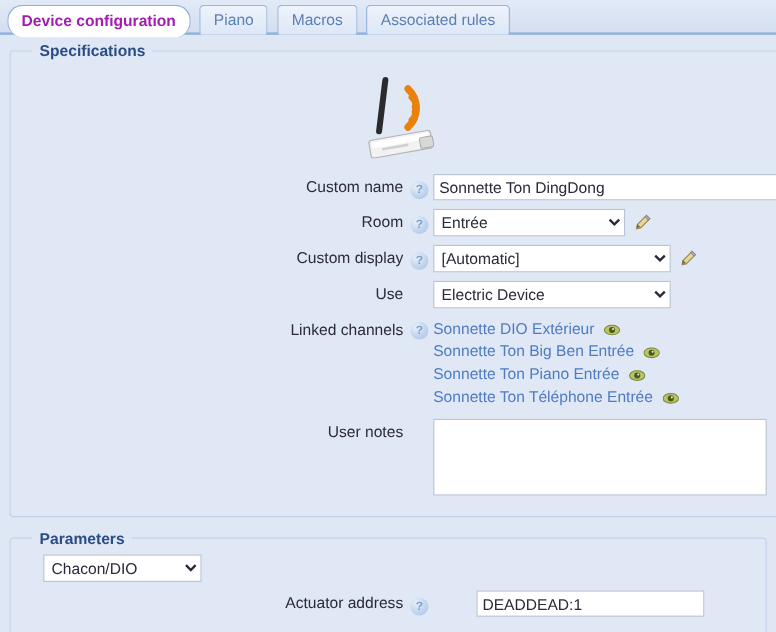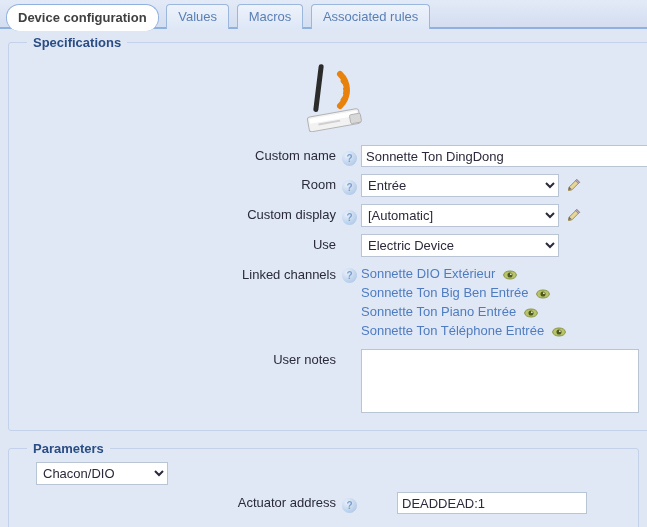--- a/index.html
+++ b/index.html
@@ -45,21 +45,21 @@
     border-bottom: none;
     border-radius: 4px 4px 0 0;
     font-size: 13px;
     color: #5a7fb5;
     background: linear-gradient(to bottom, #eef3fb 0%, #dde7f6 100%);
     cursor: pointer;
     white-space: nowrap;
   }
   .tab.active {
     background: #ffffff;
-    color: #404040;
+    color: #a21caf;
     font-weight: bold;
     border-color: #8fb1dd;
     height: 27px;
     line-height: 26px;
     margin-bottom: -2px;
     border-radius: 13px;
   }
 
   
   .page {
@@ -197,21 +197,21 @@
   }
 </style>
 </head>
 <body>
 
 <div class="tabstrip">
   <div class="tab active">
     <span>Device configuration</span>
   </div>
   <div class="tab">
-    <span>Values</span>
+    <span>Piano</span>
   </div>
   <div class="tab">
     <span>Macros</span>
   </div>
   <div class="tab">
     <span>Associated rules</span>
   </div>
 </div>
 
 <div class="page">
@@ -242,21 +242,21 @@
       <div class="field">
         <div class="help">?</div>
         <input class="txt" style="width: 294px;" type="text" value="Sonnette Ton DingDong">
       </div>
     </div>
 
     <div class="row">
       <div class="label">Room</div>
       <div class="field">
         <div class="help">?</div>
-        <select class="sel" style="width:198px">
+        <select class="sel" style="width:160px">
           <option>Entrée</option>
         </select>
         <span class="pencil">
           <svg width="15" height="15" viewBox="0 0 16 16">
             <path d="M11.5 1.6l2.9 2.9-8.2 8.2-3.6.7.7-3.6z" fill="#e8d79a" stroke="#9a8a4e" stroke-width="1"></path>
             <path d="M11.5 1.6l2.9 2.9-1.3 1.3-2.9-2.9z" fill="#b9b0c9" stroke="#7d7590" stroke-width="0.8"></path>
             <path d="M2.6 12.8l3.6-.7-2.9-2.9z" fill="#6b6b6b"></path>
           </svg>
         </span>
       </div>

